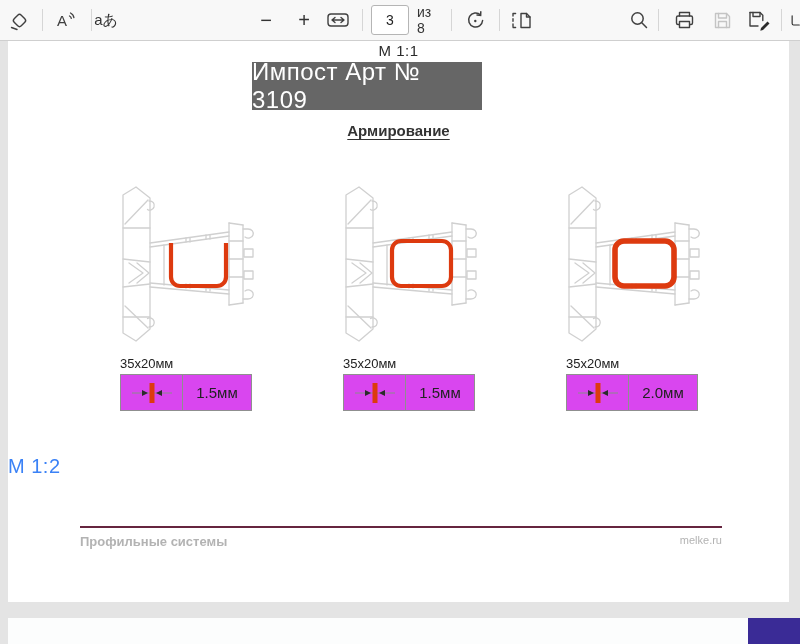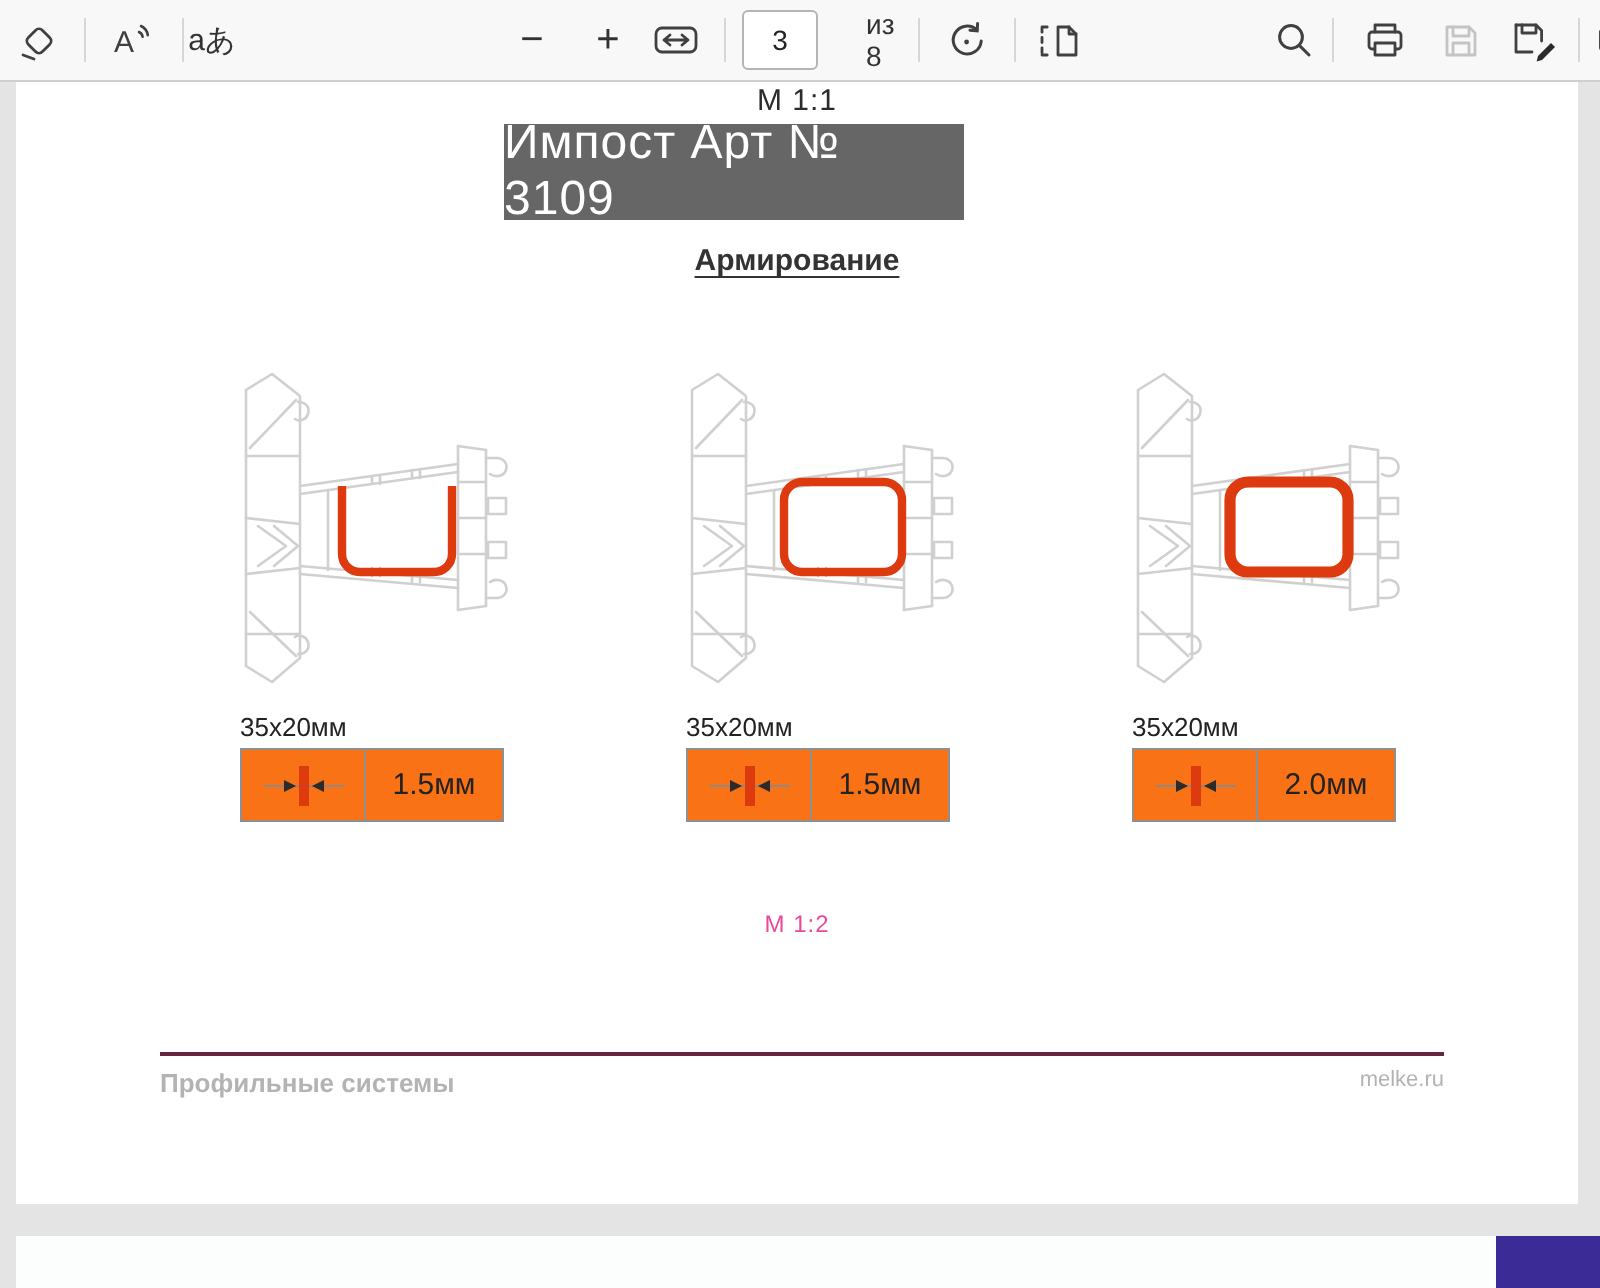--- a/index.html
+++ b/index.html
@@ -45,28 +45,28 @@
   .profile-col.c1 { left:108px; }
   .profile-col.c2 { left:331px; }
   .profile-col.c3 { left:554px; }
   .profile-draw { width:148px; height:168px; }
   .pline { stroke:var(--profile-outline,#d0d0d0); stroke-width:1.3; fill:none;
     stroke-linecap:round; stroke-linejoin:round; }
   .reinf { stroke:var(--reinforcement-red,#dd3a0f); fill:none; stroke-linejoin:round; }
 
   .dim-label { position:absolute; top:173px; left:4px; font-size:13px; color:#222; }
   .dim-box { position:absolute; top:191px; left:4px; width:132px; height:37px;
-    border:1px solid #8f8f8f; display:flex; background:#f97316; }
+    border:1px solid #8f8f8f; display:flex; background:#d946ef; }
   .dim-cell-icon { width:62px; border-right:1px solid #8f8f8f;
     display:flex; align-items:center; justify-content:center; }
   .dim-cell-val { flex:1; display:flex; align-items:center; justify-content:center;
     font-size:15px; color:#222; }
 
-  .scale-bottom { position:absolute; top:414px; left:0; width:100%; text-align:center;
-    font-size:12px; color:#ec4899; letter-spacing:.5px; }
+  .scale-bottom { position:absolute; top:414px; left:0; width:100%; text-align:left;
+    font-size:20px; color:#3b82f6; letter-spacing:.5px; }
   .footer-rule { position:absolute; top:485px; left:72px; width:642px; height:2px;
     background:var(--footer-rule,#66253f); }
   .footer-left { position:absolute; top:493px; left:72px; font-size:13px;
     color:var(--footer-text,#b3b3b3);font-weight:bold; }
   .footer-right { position:absolute; top:493px; right:67px; font-size:11px;
     color:var(--footer-text,#b3b3b3); }
 </style>
 </head>
 <body>
 
@@ -96,21 +96,21 @@
     <span class="zoom-glyph">+</span>
   </div>
   <div class="tb-item tb-icon" style="margin-left:14px;width:24px;">
     <svg width="24" height="20" viewBox="0 0 24 20" stroke="#404040" stroke-width="1.4" fill="none" stroke-linecap="round" stroke-linejoin="round">
       <rect x="2" y="4" width="20" height="12" rx="3"></rect>
       <path d="M6,10 h12 M9,7.5 L6,10 l3,2.5 M15,7.5 L18,10 l-3,2.5"></path>
     </svg>
   </div>
   <div class="tb-divider" style="margin-left:12px;"></div>
   <input class="page-input" style="margin-left: 8px;" value="3">
-  <span class="pages-of" style="margin-left:24px;">из 8</span>
+  <span class="pages-of" style="margin-left:8px;">из 8</span>
   <div class="tb-divider" style="margin-left:12px;"></div>
   <div class="tb-item tb-icon" style="margin-left:12px;width:23px;">
     <svg width="23" height="23" viewBox="0 0 23 23" stroke="#404040" stroke-width="1.5" fill="none" stroke-linecap="round">
       <path d="M16.5,6 A7,7 0 1 0 18.6,11.5"></path>
       <path d="M16.8,2.8 l-0.2,3.6 -3.6,-0.3"></path>
       <circle cx="11.3" cy="12" r="1.2" fill="#404040" stroke="none"></circle>
     </svg>
   </div>
   <div class="tb-divider" style="margin-left:12px;"></div>
   <div class="tb-item tb-icon" style="margin-left:10px;width:24px;">

